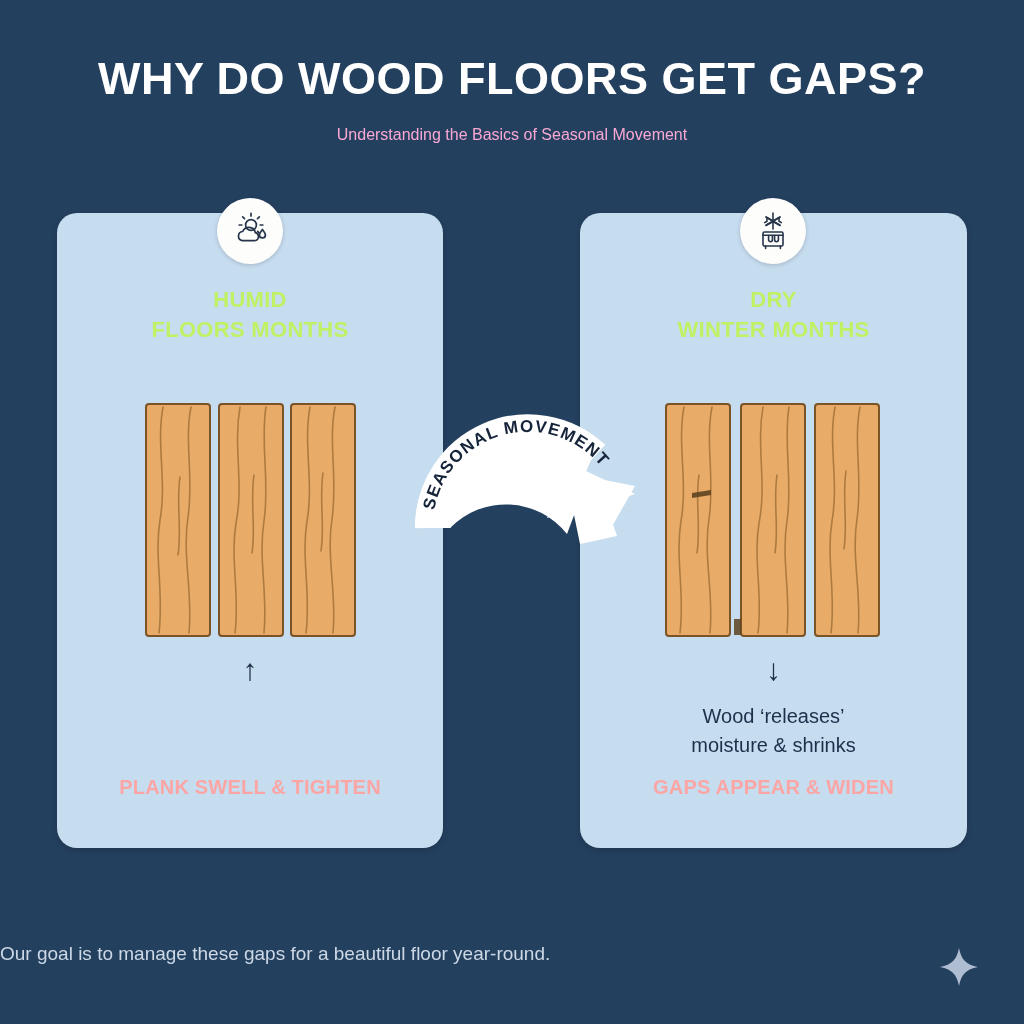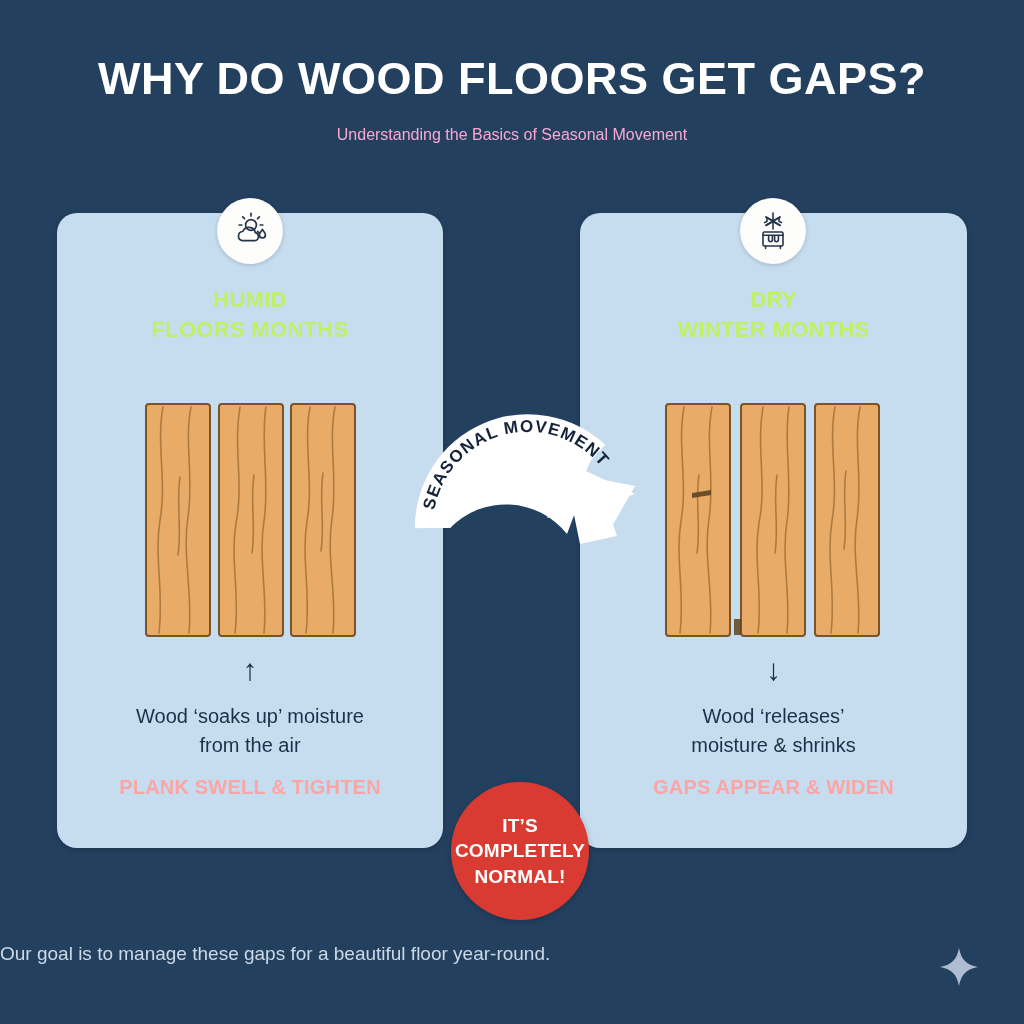--- a/index.html
+++ b/index.html
@@ -247,24 +247,20 @@
           <path d="M18 2 C11 40 22 76 15 116 C9 153 19 188 14 228"></path>
           <path d="M43 2 C36 38 46 74 40 114 C34 152 45 189 41 228"></path>
           <path d="M31 68 C27 96 33 118 29 146"></path>
         </g>
       </svg>
     </div>
   </div>
 
   <div class="result-arrow" id="result-arrow-left">↑</div>
 
-  <div class="caption" id="caption-left">
-    <div>Wood ‘soaks up’ moisture</div>
-    <div>from the air</div>
-  </div>
 
   <div class="outcome" id="outcome-left">PLANK SWELL &amp; TIGHTEN</div>
 
   <div class="panel" id="panel-right"></div>
 
   <div class="icon-badge" id="icon-badge-right">
     <svg width="42" height="42" viewBox="0 0 42 42" aria-hidden="true">
       <g fill="none" stroke="#26354a" stroke-width="1.6" stroke-linecap="round" stroke-linejoin="round">
         <path d="M21 3 V19"></path>
         <path d="M14 7 L21 11 L28 7"></path>
@@ -348,27 +344,20 @@
 
       <path d="M 30 160 A 95 95 0 0 1 190 90" fill="none" stroke="#ffffff" stroke-width="36" stroke-linecap="butt"></path>
 
       <path d="M 168 96 L 232 126 L 203 136 L 214 168 L 177 176 L 170 142 L 144 150 Z" fill="#ffffff"></path>
       <text font-family="'Liberation Sans', sans-serif" font-size="17" font-weight="bold" fill="#16243a" letter-spacing="1.2">
         <textPath href="#archTextPath" startOffset="4%">SEASONAL MOVEMENT</textPath>
       </text>
     </svg>
   </div>
 
-  <div id="badge">
-    <div id="badge-text">
-      <div>IT’S</div>
-      <div>COMPLETELY</div>
-      <div>NORMAL!</div>
-    </div>
-  </div>
 
   <div id="footer">Our goal is to manage these gaps for a beautiful floor year-round.</div>
 
   <div id="sparkle">
     <svg width="46" height="46" viewBox="0 0 46 46">
       <path d="M23 4 C25.5 16 30 20.5 42 23 C30 25.5 25.5 30 23 42 C20.5 30 16 25.5 4 23 C16 20.5 20.5 16 23 4 Z" fill="#aebdd1"></path>
     </svg>
   </div>
 
 </div>

